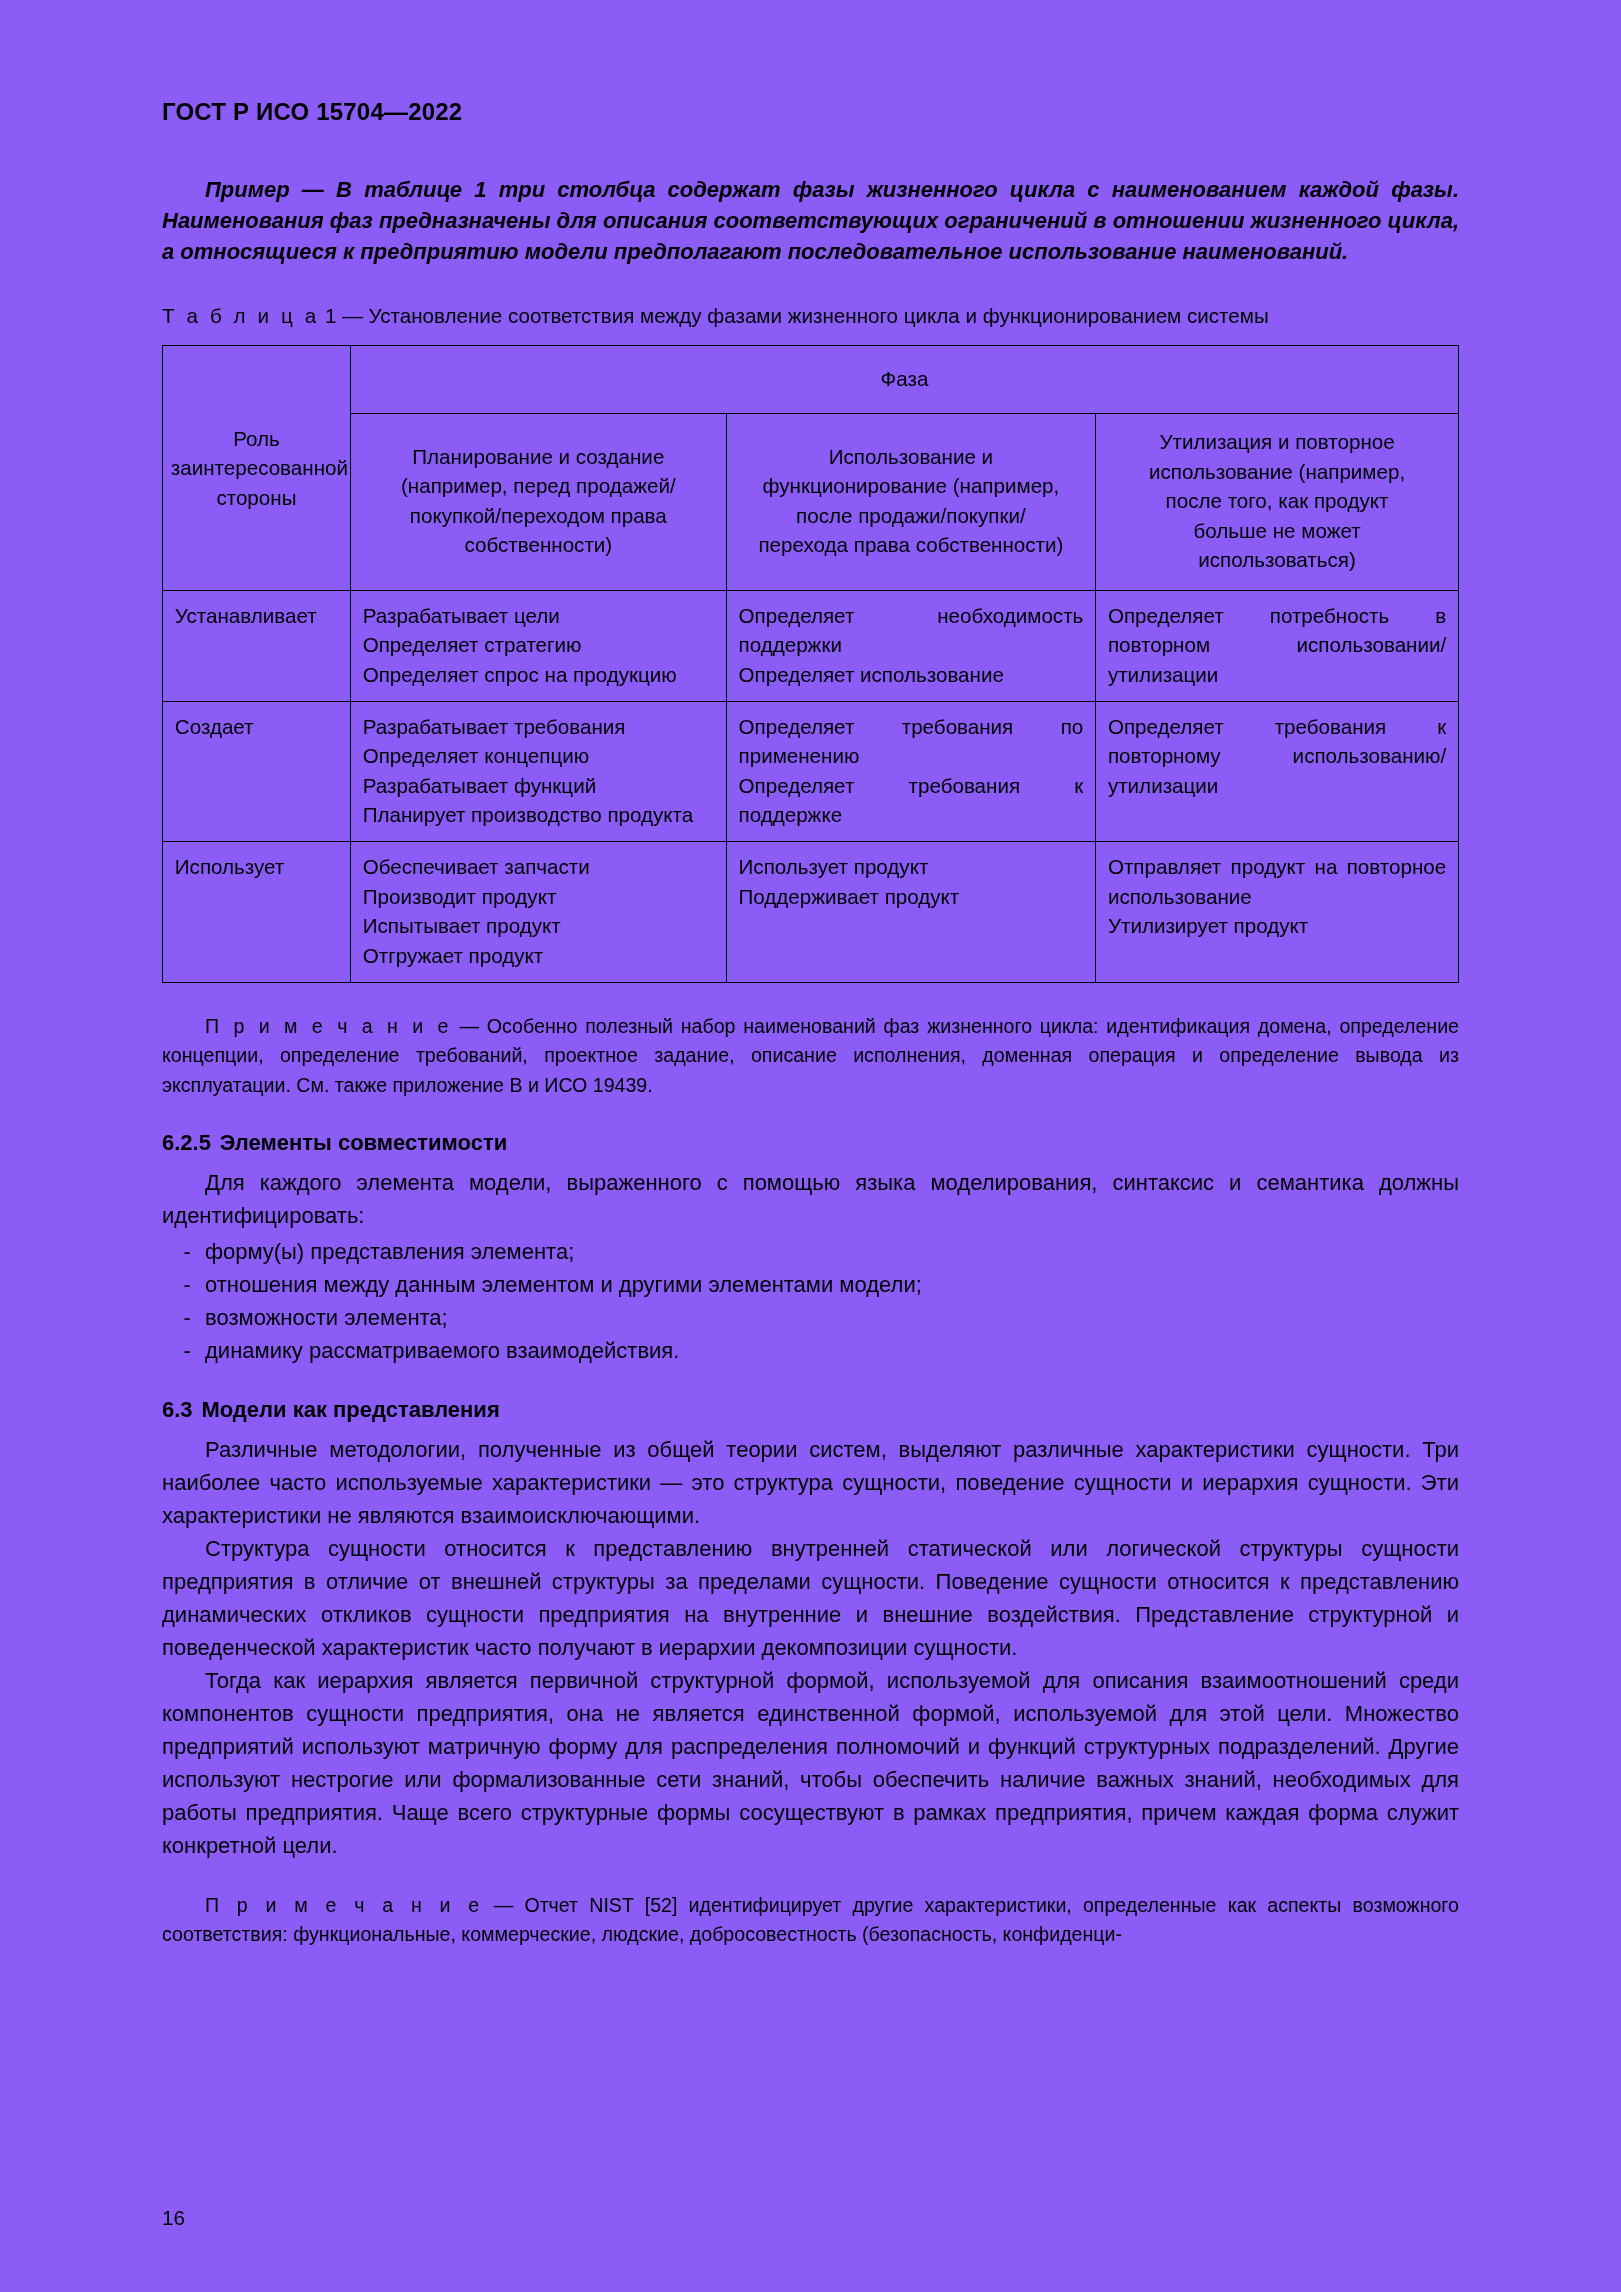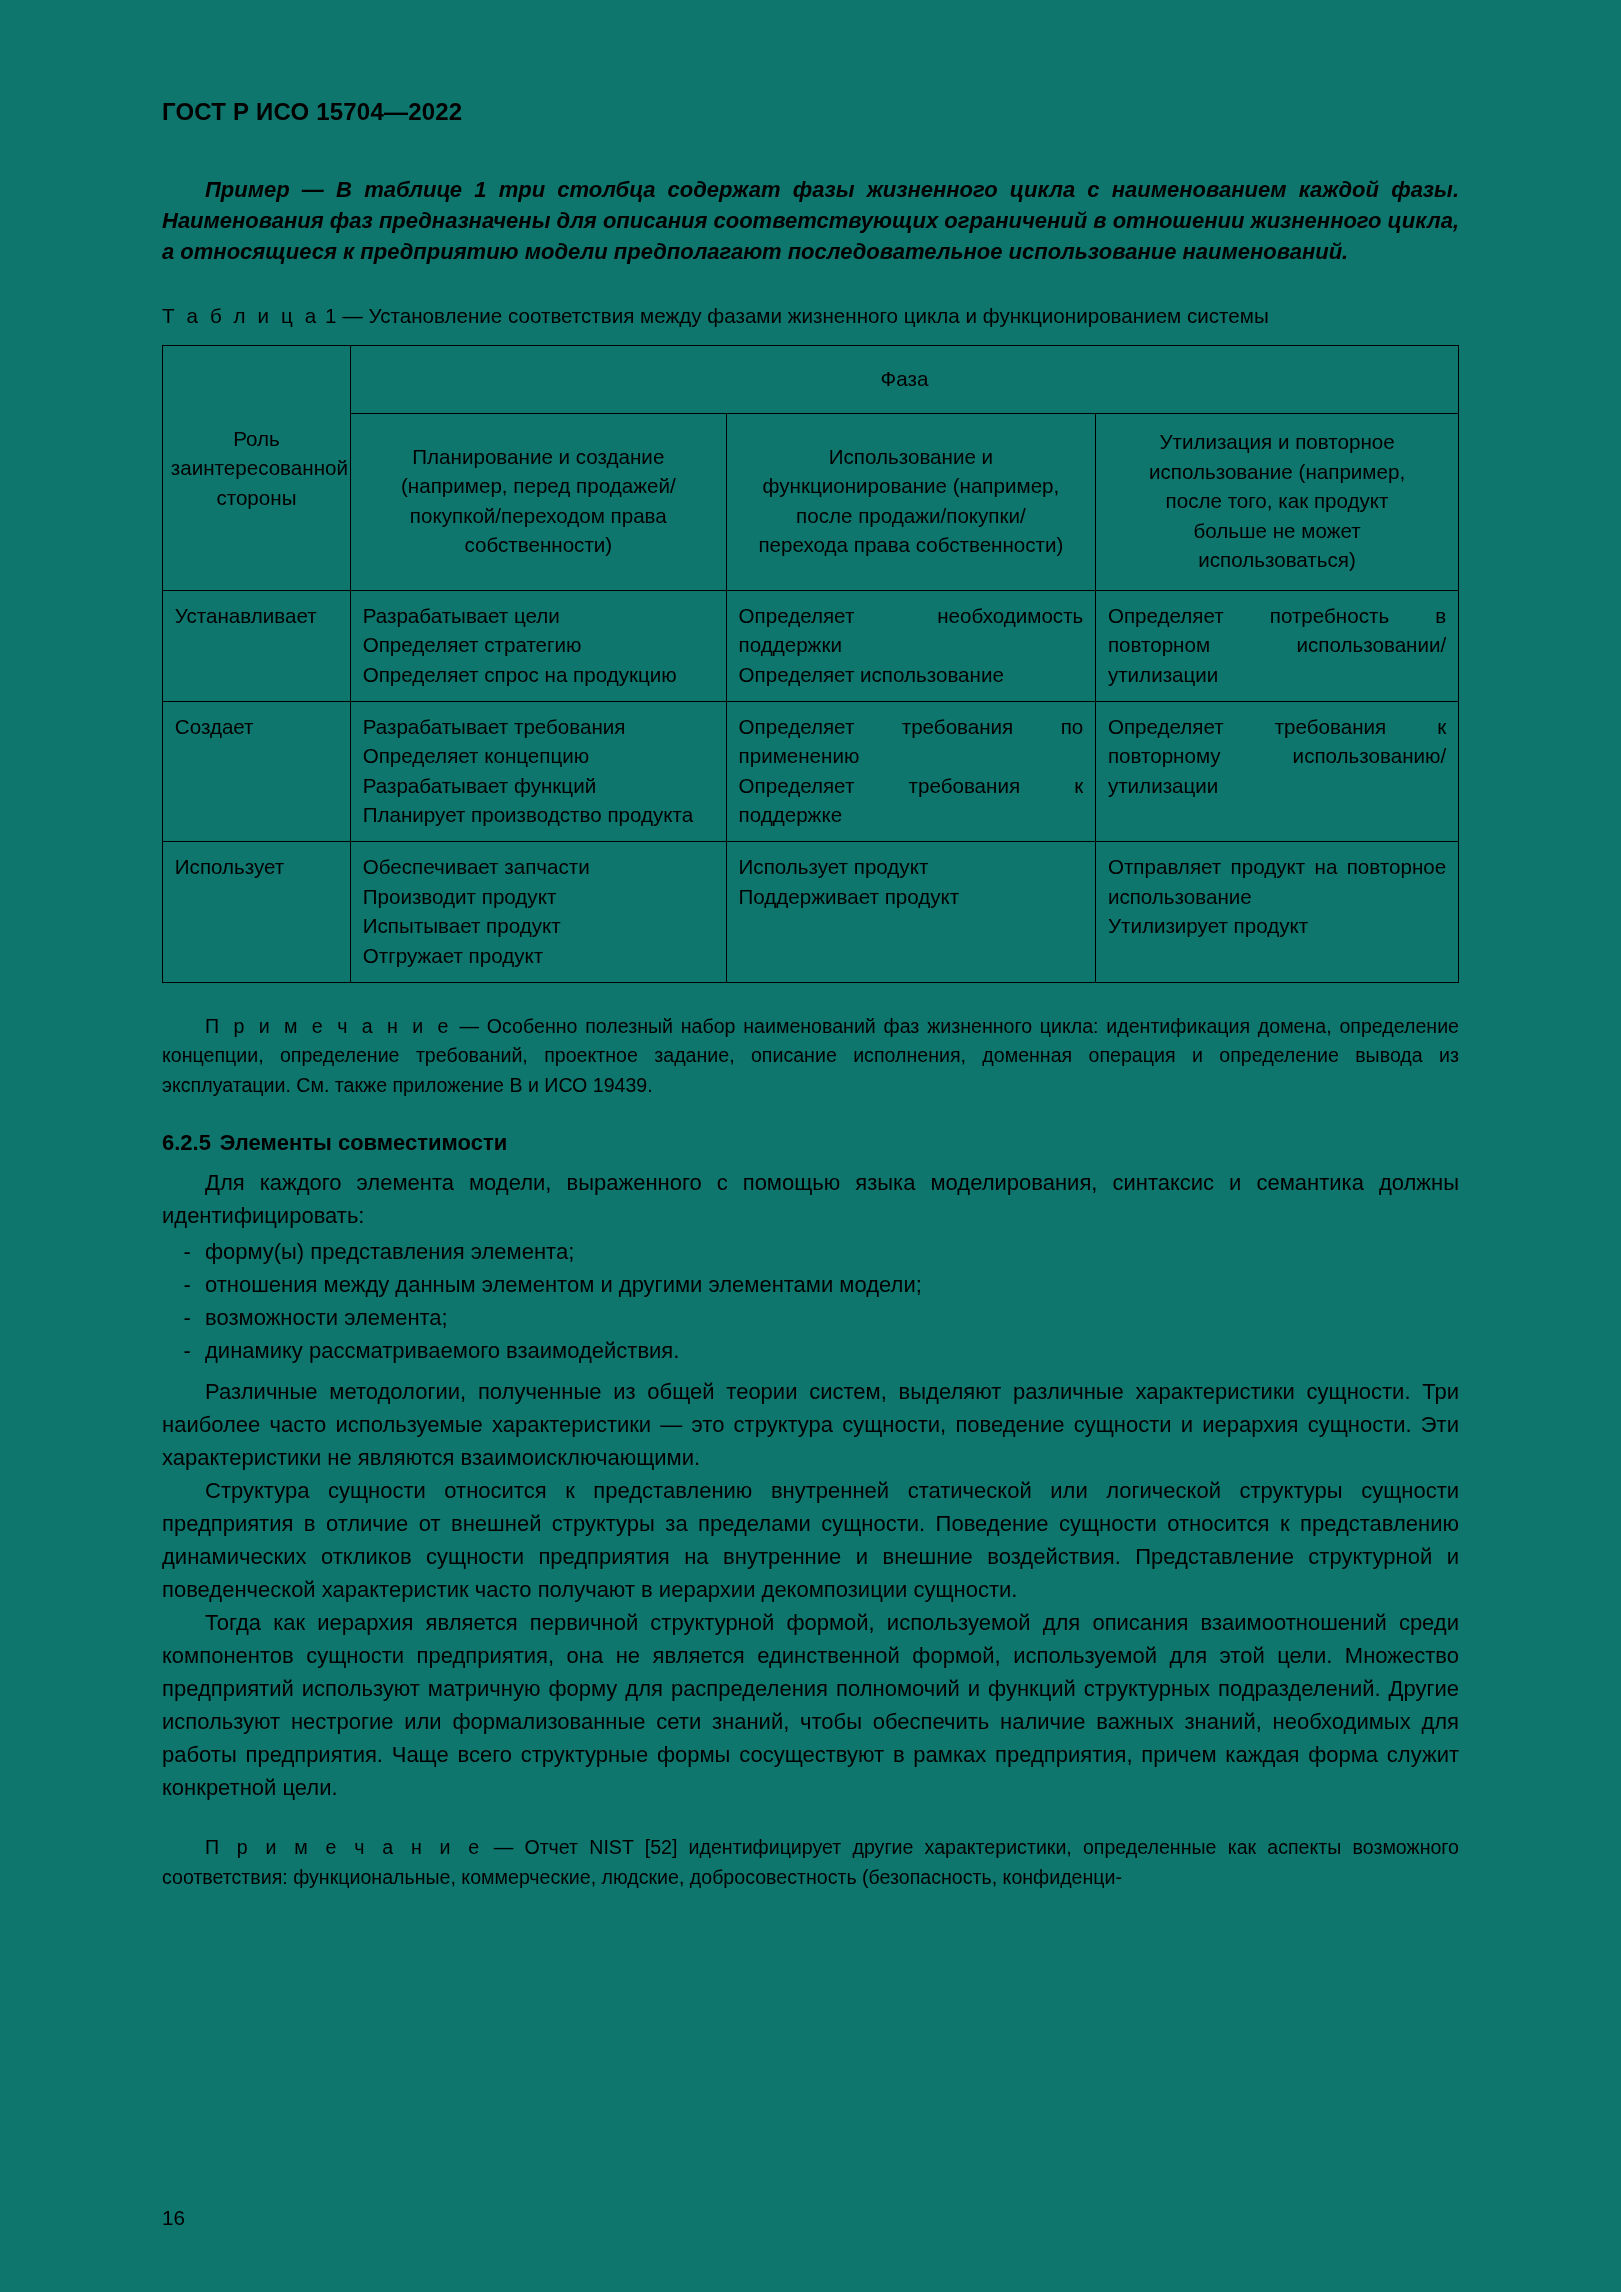--- a/index.html
+++ b/index.html
@@ -8,21 +8,21 @@
     background: #ffffff;
   }
   body {
     font-family: "Liberation Sans", sans-serif;
     color: #000000;
   }
   .page {
     position: relative;
     width: 1621px;
     height: 2293px;
-    background: #0f766e;
+    background: #8b5cf6;
     box-sizing: border-box;
     padding: 98px 162px 12px 162px;
     overflow: hidden;
   }
   .header-title {
     font-size: 24px;
     font-weight: bold;
     letter-spacing: 0.2px;
     margin: 0 0 0 0;
     line-height: 1.2;
@@ -241,20 +241,23 @@
 
   <p class="body first">Для каждого элемента модели, выраженного с помощью языка моделирования, синтаксис и семантика должны идентифицировать:</p>
 
   <ul class="dash-list">
     <li><span class="dash">-</span><span>формy(ы) представления элемента;</span></li>
     <li><span class="dash">-</span><span>отношения между данным элементом и другими элементами модели;</span></li>
     <li><span class="dash">-</span><span>возможности элемента;</span></li>
     <li><span class="dash">-</span><span>динамику рассматриваемого взаимодействия.</span></li>
   </ul>
 
+  <div class="heading">
+    <span class="num">6.3</span><span>Модели как представления</span>
+  </div>
 
 
   <p class="body first">Различные методологии, полученные из общей теории систем, выделяют различные характеристики сущности. Три наиболее часто используемые характеристики — это структура сущности, поведение сущности и иерархия сущности. Эти характеристики не являются взаимоисключающими.</p>
   <p class="body tight">Структура сущности относится к представлению внутренней статической или логической структуры сущности предприятия в отличие от внешней структуры за пределами сущности. Поведение сущности относится к представлению динамических откликов сущности предприятия на внутренние и внешние воздействия. Представление структурной и поведенческой характеристик часто получают в иерархии декомпозиции сущности.</p>
   <p class="body tight">Тогда как иерархия является первичной структурной формой, используемой для описания взаимоотношений среди компонентов сущности предприятия, она не является единственной формой, используемой для этой цели. Множество предприятий используют матричную форму для распределения полномочий и функций структурных подразделений. Другие используют нестрогие или формализованные сети знаний, чтобы обеспечить наличие важных знаний, необходимых для работы предприятия. Чаще всего структурные формы сосуществуют в рамках предприятия, причем каждая форма служит конкретной цели.</p>
 
   <div class="note">
     <span class="spaced">П р и м е ч а н и е</span>
     <span>—</span>
     <span>Отчет NIST [52] идентифицирует другие характеристики, определенные как аспекты возможного соответствия: функциональные, коммерческие, людские, добросовестность (безопасность, конфиденци-</span>

